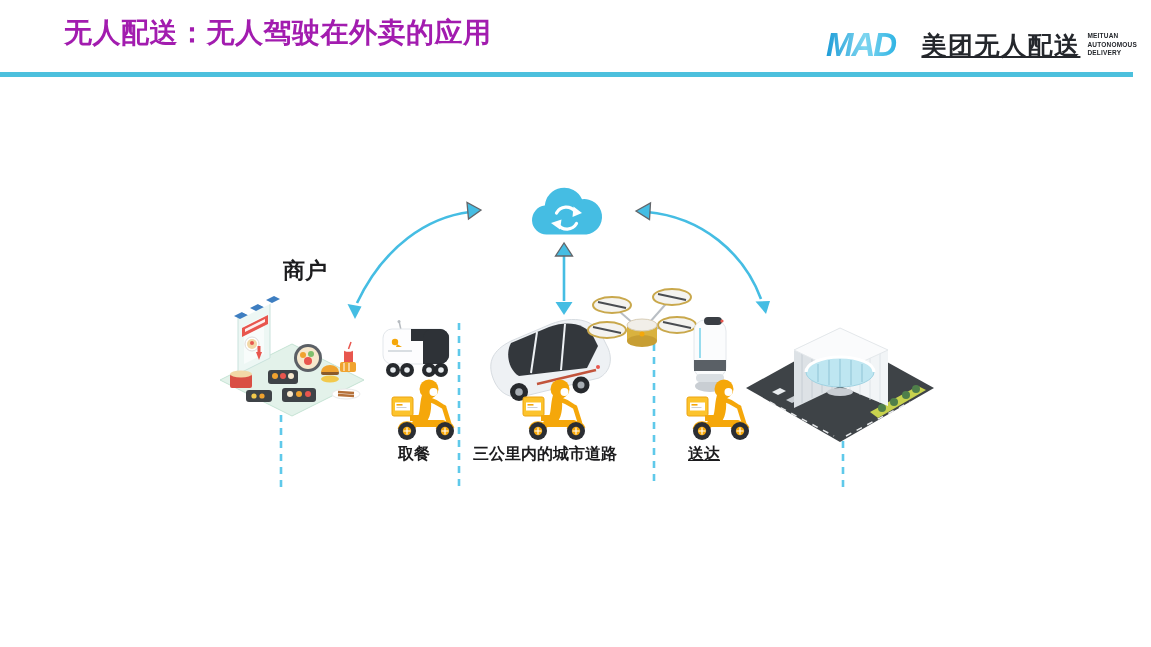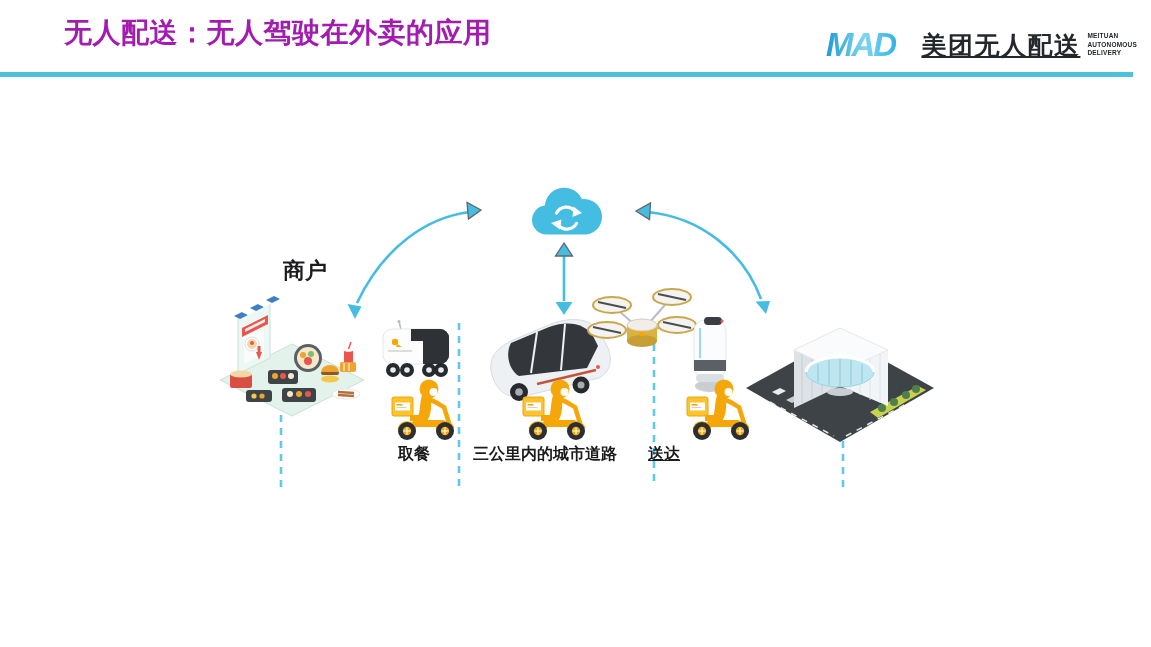--- a/index.html
+++ b/index.html
@@ -16,21 +16,21 @@
   .logo-cn{font-size:25px;font-weight:700;color:#24272c;letter-spacing:1.5px;white-space:nowrap;text-decoration:underline;}
   .logo-en{display:flex;flex-direction:column;justify-content:center;font-size:6.5px;
     font-weight:700;color:#24272c;line-height:1.3;letter-spacing:.2px;}
   .divider{position:absolute;left:0;top:72px;width:1133px;height:5px;background:#4cc0dd;}
   .lbl{position:absolute;font-weight:600;color:#1c1c1e;white-space:nowrap;}
   .lbl-merchant{left:283px;top:256px;font-size:22px;}
   .lbl-dest{left:783px;top:260px;font-size:22px;}
   .lbl-step{top:444px;font-size:16px;}
   .lbl-pickup{left:398px;}
   .lbl-road{left:473px;font-family:Liberation Mono, monospace;}
-  .lbl-delivered{left:648px;text-decoration:underline;}
+  .lbl-delivered{left:688px;text-decoration:underline;}
   .illus{position:absolute;}
   .overlay{position:absolute;left:0;top:0;pointer-events:none;}
   .defs-hidden{position:absolute;width:0;height:0;overflow:hidden;}
 </style>
 </head>
 <body>
 
 <div class="slide">
 
   <div class="title">无人配送：无人驾驶在外卖的应用</div>

